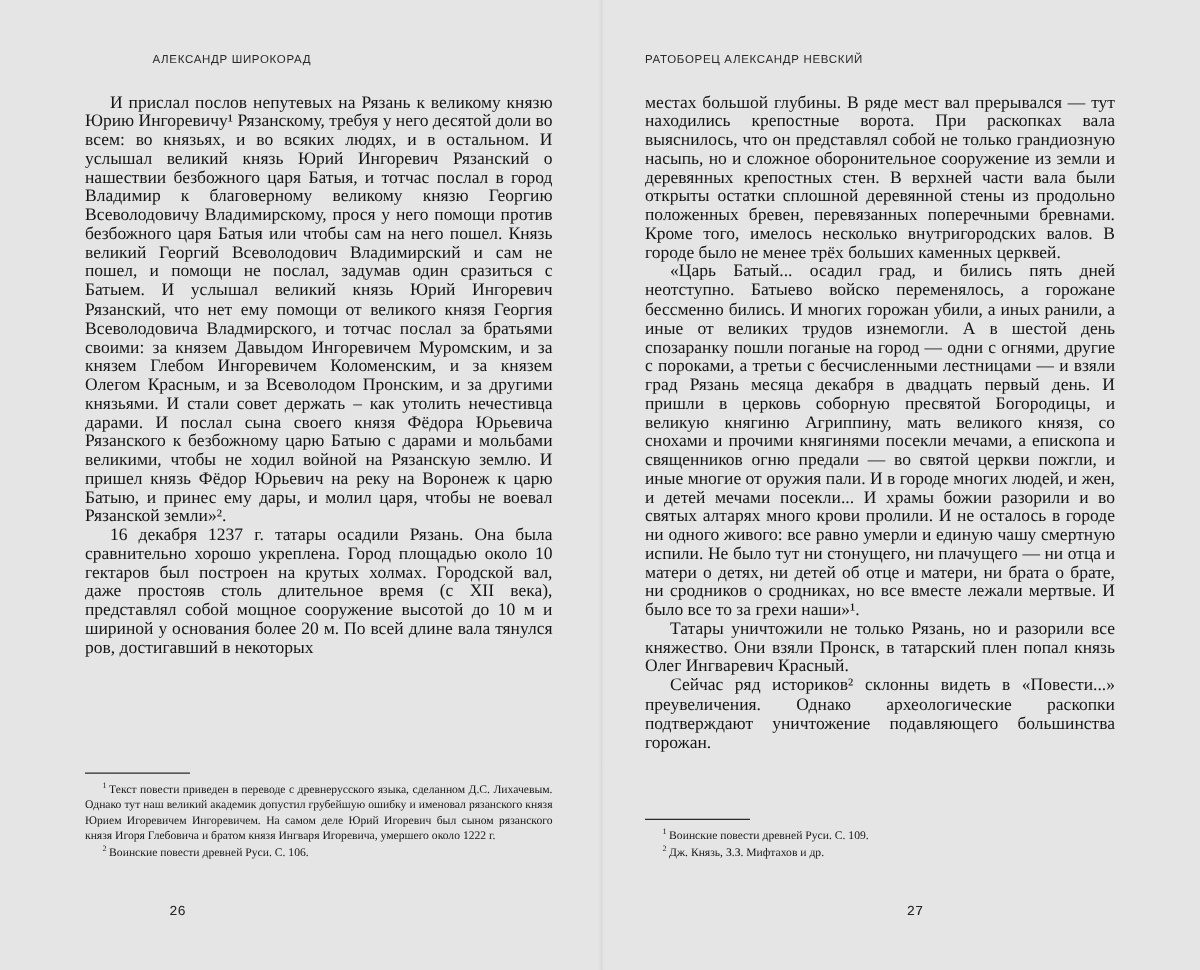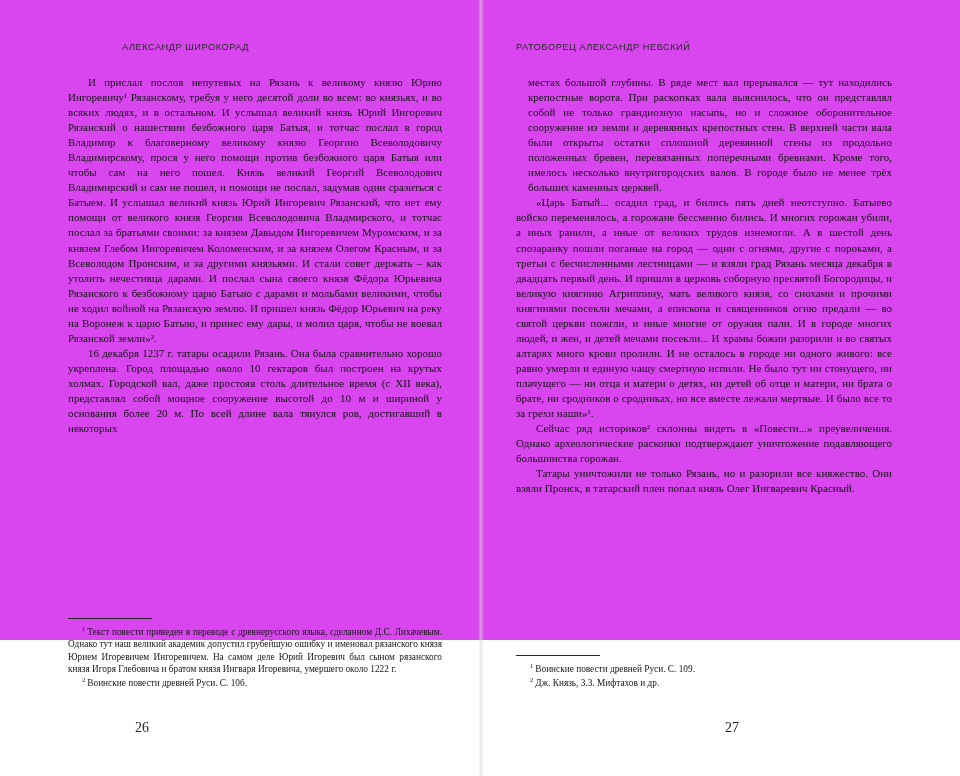--- a/index.html
+++ b/index.html
@@ -12,22 +12,22 @@
     width: 960px;
     height: 776px;
     overflow: hidden;
     font-family: "Liberation Serif", "DejaVu Serif", serif;
     color: #1a1a1a;
   }
 
   .spread {
     position: relative;
     width: 960px;
-    height: 640px;
-    background: #d946ef;
+    height: 776px;
+    background: #e5e5e5;
     display: flex;
   }
 
   
   .gutter {
     position: absolute;
     left: 478px;
     top: 0;
     width: 6px;
     height: 776px;
@@ -69,34 +69,33 @@
     letter-spacing: 0.55px;
     color: #2a2a2a;
     height: 14px;
     margin-bottom: 19px;
     white-space: nowrap;
   }
   .page-left .running-head { text-align: left; padding-left: 54px; }
   .page-right .running-head { padding-right: 44px; }
 
   .body-text {
-    font-size: 11px;
+    font-size: 14px;
     line-height: 15.05px;
     text-align: justify;
     text-justify: inter-word;
     hyphens: manual;
     color: #141414;
   }
   .body-text p {
     margin: 0;
     text-indent: 20px;
   }
   .body-text p.cont {
     text-indent: 0;
-    margin-left: 12px;
   }
 
   sup.fn {
     font-size: 7.4px;
     vertical-align: super;
     line-height: 0;
   }
 
   .footnotes {
     position: absolute;
@@ -123,22 +122,22 @@
     color: #161616;
   }
   .footnotes .fn-item sup.fn {
     font-size: 6.6px;
     margin-right: 2px;
   }
 
   .folio {
     position: absolute;
     bottom: 40px;
-    font-family: Liberation Serif, serif;
-    font-size: 14px;
+    font-family: Liberation Mono, monospace;
+    font-size: 11px;
     color: #232323;
   }
   .page-left .folio { left: 0; right: 0; text-align: center; padding-right: 196px; }
   .page-right .folio { left: 0; right: 0; text-align: center; padding-left: 24px; }
 </style>
 </head>
 <body>
 
 <div class="spread">
 
@@ -169,22 +168,22 @@
   </div>
 
   <div class="page page-right">
     <div class="page-inner">
 
       <div class="running-head">РАТОБОРЕЦ АЛЕКСАНДР НЕВСКИЙ</div>
 
       <div class="body-text">
         <p class="cont">местах большой глубины. В ряде мест вал прерывался — тут находились крепостные ворота. При раскопках вала выяснилось, что он представлял собой не только грандиозную насыпь, но и сложное оборонительное сооружение из земли и деревянных крепостных стен. В верхней части вала были открыты остатки сплошной деревянной стены из продольно положенных бревен, перевязанных поперечными бревнами. Кроме того, имелось несколько внутригородских валов. В городе было не менее трёх больших каменных церквей.</p>
         <p>«Царь Батый... осадил град, и бились пять дней неотступно. Батыево войско переменялось, а горожане бессменно бились. И многих горожан убили, а иных ранили, а иные от великих трудов изнемогли. А в шестой день спозаранку пошли поганые на город — одни с огнями, другие с пороками, а третьи с бесчисленными лестницами — и взяли град Рязань месяца декабря в двадцать первый день. И пришли в церковь соборную пресвятой Богородицы, и великую княгиню Агриппину, мать великого князя, со снохами и прочими княгинями посекли мечами, а епископа и священников огню предали — во святой церкви пожгли, и иные многие от оружия пали. И в городе многих людей, и жен, и детей мечами посекли... И храмы божии разорили и во святых алтарях много крови пролили. И не осталось в городе ни одного живого: все равно умерли и единую чашу смертную испили. Не было тут ни стонущего, ни плачущего — ни отца и матери о детях, ни детей об отце и матери, ни брата о брате, ни сродников о сродниках, но все вместе лежали мертвые. И было все то за грехи наши»¹.</p>
+        <p>Татары уничтожили не только Рязань, но и разорили все княжество. Они взяли Пронск, в татарский плен попал князь Олег Ингваревич Красный.</p>
         <p>Сейчас ряд историков² склонны видеть в «Повести...» преувеличения. Однако археологические раскопки подтверждают уничтожение подавляющего большинства горожан.</p>
-        <p>Татары уничтожили не только Рязань, но и разорили все княжество. Они взяли Пронск, в татарский плен попал князь Олег Ингваревич Красный.</p>
       </div>
     </div>
 
     <div class="footnotes">
       <div class="fn-rule"></div>
       <p class="fn-item">
         <sup class="fn">1</sup><span>Воинские повести древней Руси. С. 109.</span>
       </p>
       <p class="fn-item">
         <sup class="fn">2</sup><span>Дж. Князь, З.З. Мифтахов и др.</span>

